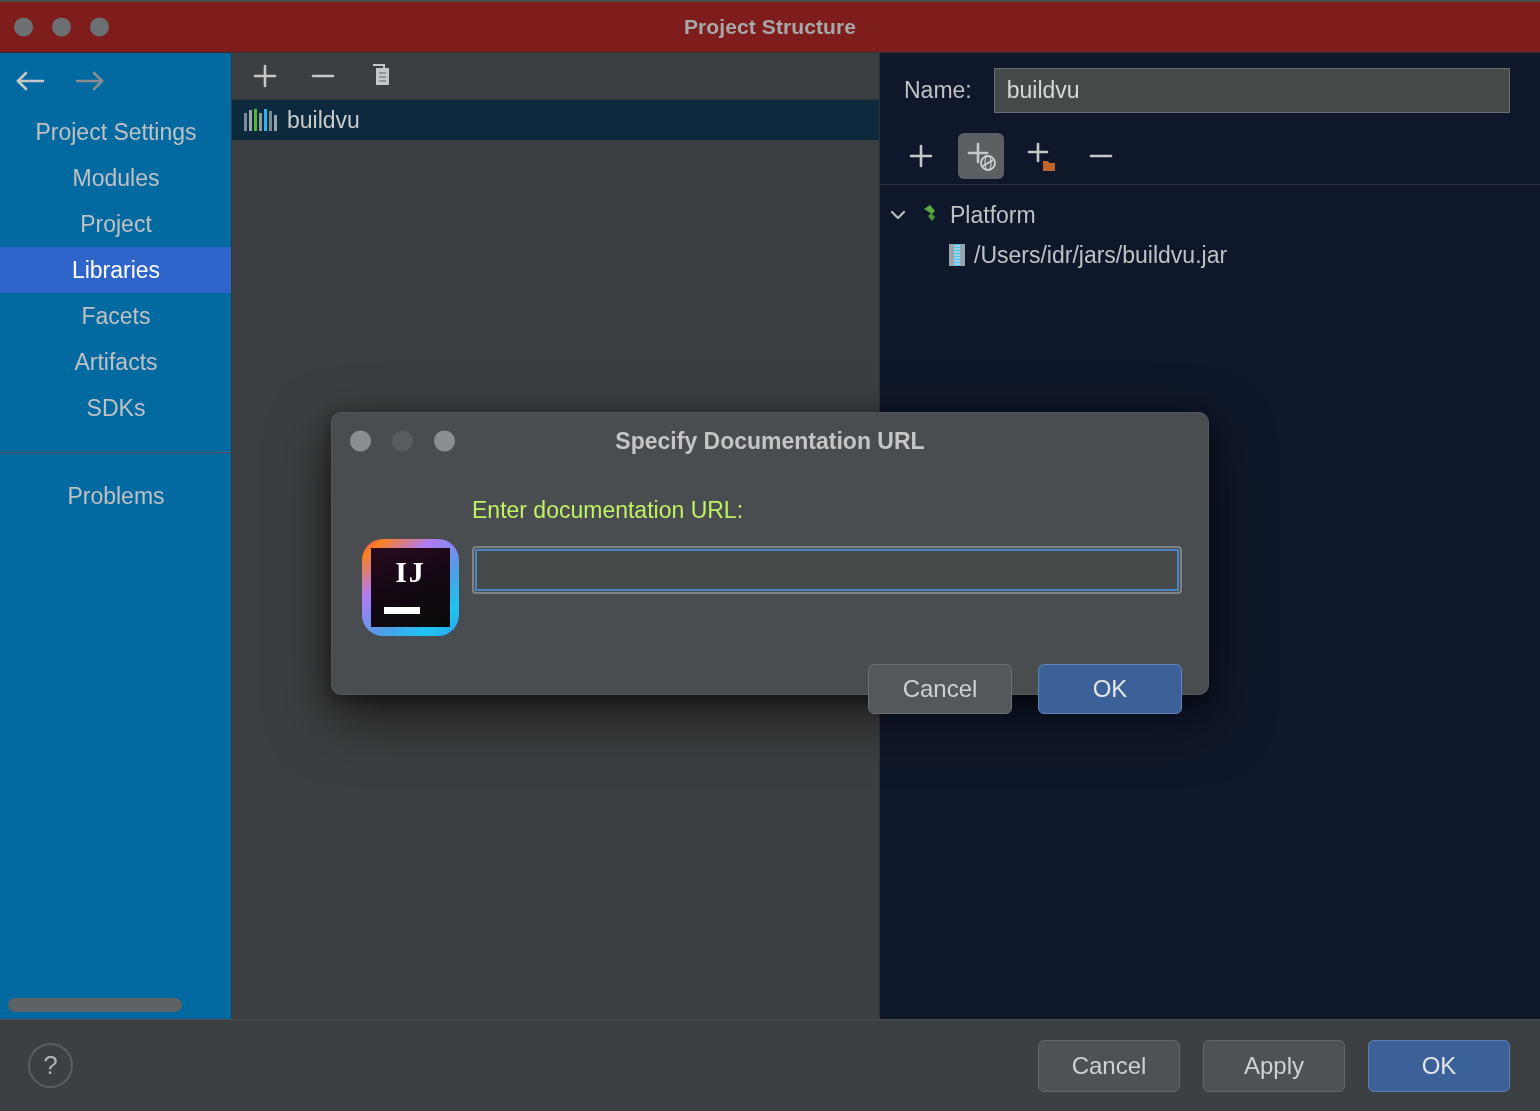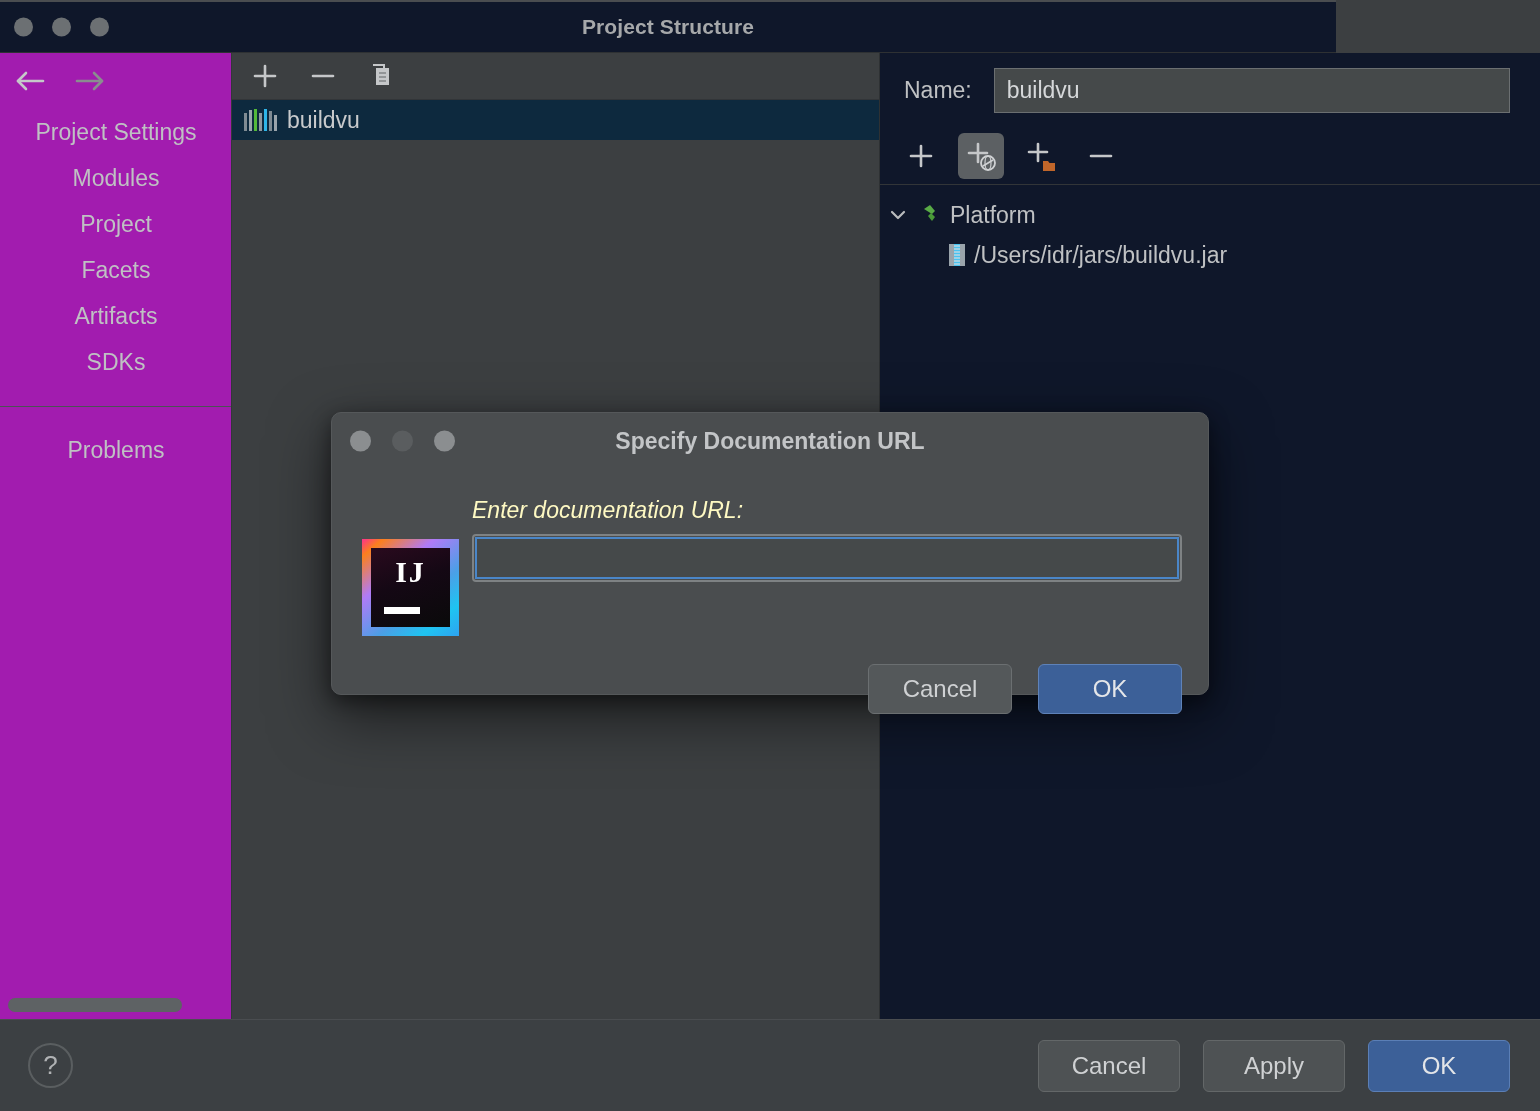--- a/index.html
+++ b/index.html
@@ -10,22 +10,22 @@
     overflow: hidden;
   }
   #app {
     position: relative;
     width: 1540px; height: 1111px;
     background: #3c3f41;
   }
 
   
   .titlebar {
-    position: absolute; left: 0; top: 0; width: 1336px; height: 53px;
-    background: #0f172a;
+    position: absolute; left: 0; top: 0; width: 1540px; height: 53px;
+    background: #7f1d1d;
     border-bottom: 1px solid #2e3133;
     border-top: 2px solid #4a4d50;
     display: flex; align-items: center; justify-content: center;
   }
   .titlebar .title {
     font-size: 21px; color: #a6a8aa; font-weight: bold;
     letter-spacing: .1px;
   }
   .traffic {
     position: absolute; left: 14px; top: 50%; transform: translateY(-50%);
@@ -36,21 +36,21 @@
 
   
   .body {
     position: absolute; left: 0; top: 53px; width: 1540px; height: 966px;
     display: flex;
   }
 
   
   .sidebar {
     width: 232px; height: 966px;
-    background: #a21caf;
+    background: #0369a1;
     position: relative;
     border-right: 1px solid #34373a;
     overflow: hidden;
   }
   .nav-arrows {
     position: absolute; left: 0; top: 0; width: 232px; height: 56px;
     display: flex; align-items: center; padding-left: 14px; gap: 24px;
   }
   .arrow { width: 34px; height: 28px; position: relative; cursor: default; }
   .arrow svg { display: block; }
@@ -169,36 +169,37 @@
   }
   .dtl { width: 21px; height: 21px; border-radius: 50%; background: #8b8e90; }
   .dtl.mid { background: #5a5d5f; }
 
   .dlg-body { display: flex; padding: 8px 26px 0 30px; }
   .dlg-icon { width: 102px; padding-top: 62px; }
   .ij {
     width: 97px; height: 97px; position: relative;
     background: linear-gradient(140deg, #ff318c 0%, #fc801d 10%, #b07bf7 34%, #4b9fe6 62%, #1fc4f1 82%, #2ea3f2 100%);
     padding: 9px;
+    border-radius: 21px;
   }
   .ij-inner {
     width: 100%; height: 100%;
     background: linear-gradient(160deg, #2a0a1e 0%, #140814 45%, #0a0a0a 100%);
     position: relative;
   }
   .ij-inner .ijtxt {
     position: absolute; left: 50%; top: 30%; transform: translate(-50%,-50%);
     color: #fff; font-size: 30px; font-family: "Liberation Serif", serif; font-weight: bold;
     letter-spacing: 2px;
   }
   .ij-inner .ijbar {
     position: absolute; left: 16%; bottom: 16%; width: 46%; height: 7px; background: #fff;
   }
   .dlg-fields { flex: 1; padding-left: 8px; }
-  .dlg-prompt { color: #fef9c3; font-size: 23px; padding-top: 20px; padding-bottom: 10px; font-style: italic; }
+  .dlg-prompt { color: #bef264; font-size: 23px; padding-top: 20px; padding-bottom: 22px; }
   .url-wrap {
     height: 48px; border: 2px solid #7e8284; border-radius: 4px; padding: 1px;
     background: #4a4d4f;
   }
   .url-input {
     width: 100%; height: 100%; background: #45494a;
     border: 2px solid #4a86c8; color: #d6d8da; font-size: 22px;
     padding: 0 10px; outline: none; font-family: "Liberation Sans", sans-serif;
   }
   .dlg-actions {
@@ -251,20 +252,23 @@
 
       <div class="sidebar-list">
         <div class="side-item group">
             <span>Project Settings</span>
           </div>
         <div class="side-item">
             <span>Modules</span>
           </div>
         <div class="side-item">
             <span>Project</span>
+          </div>
+        <div class="side-item selected">
+            <span>Libraries</span>
           </div>
         <div class="side-item">
             <span>Facets</span>
           </div>
         <div class="side-item">
             <span>Artifacts</span>
           </div>
         <div class="side-item">
             <span>SDKs</span>
           </div>

